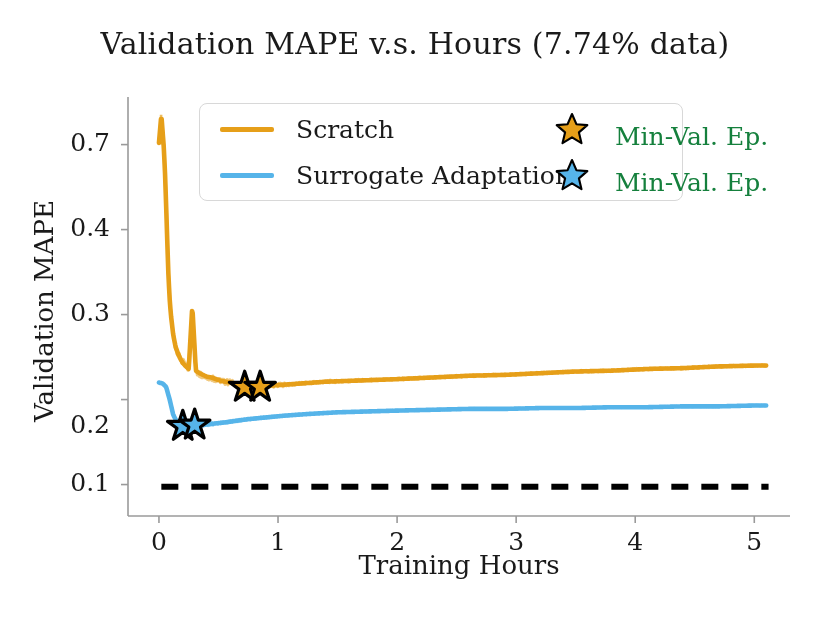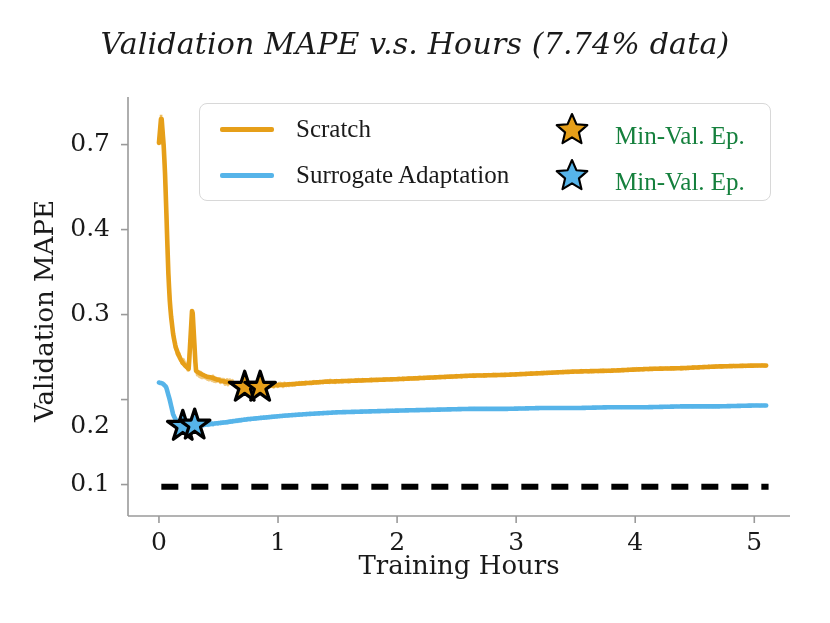--- a/index.html
+++ b/index.html
@@ -4,40 +4,39 @@
 <style>
   html,body{margin:0;padding:0;}
   body{
     width:830px;height:623px;background:#ffffff;
     font-family:"DejaVu Serif","Liberation Serif",serif;
     overflow:hidden;position:relative;
   }
   #figure{position:absolute;left:0;top:0;width:830px;height:623px;}
   .ttl{
     position:absolute;left:0;top:26px;width:830px;text-align:center;
-    font-size:30px;color:#1a1a1a;letter-spacing:0.2px;font-style:italic;
+    font-size:30px;color:#1a1a1a;letter-spacing:0.2px;
   }
   .ylab{
     position:absolute;left:-121px;top:296px;width:330px;text-align:center;
     font-size:26px;color:#1a1a1a;
     transform:rotate(-90deg);transform-origin:center center;
   }
   .xlab{
     position:absolute;left:128px;top:550px;width:662px;text-align:center;
     font-size:26px;color:#1a1a1a;
   }
   .tick-lbl{position:absolute;font-size:25px;color:#1a1a1a;white-space:nowrap;}
   .ytick-lbl{text-align:right;width:56px;}
   .xtick-lbl{text-align:center;width:40px;}
   #plotsvg{position:absolute;left:0;top:0;}
   .legend-box{
-    position:absolute;left:199px;top:103px;width:572px;height:98px;
+    position:absolute;left:199px;top:103px;width:484px;height:98px;
     background:#ffffff;border:1.2px solid #d8d8d8;border-radius:8px;
     box-sizing:border-box;
-    font-family:Liberation Serif, serif;
   }
   .legend-row{
     position:absolute;left:0;height:44px;display:flex;align-items:center;
     width:100%;
   }
   .lg-swatch{
     width:54px;height:0;border-top:5.5px solid #000;margin-left:20px;border-radius:2px;
   }
   .lg-text{font-size:25px;color:#1a1a1a;margin-left:22px;white-space:nowrap;}
   .lg-star{width:34px;height:34px;display:block;}

